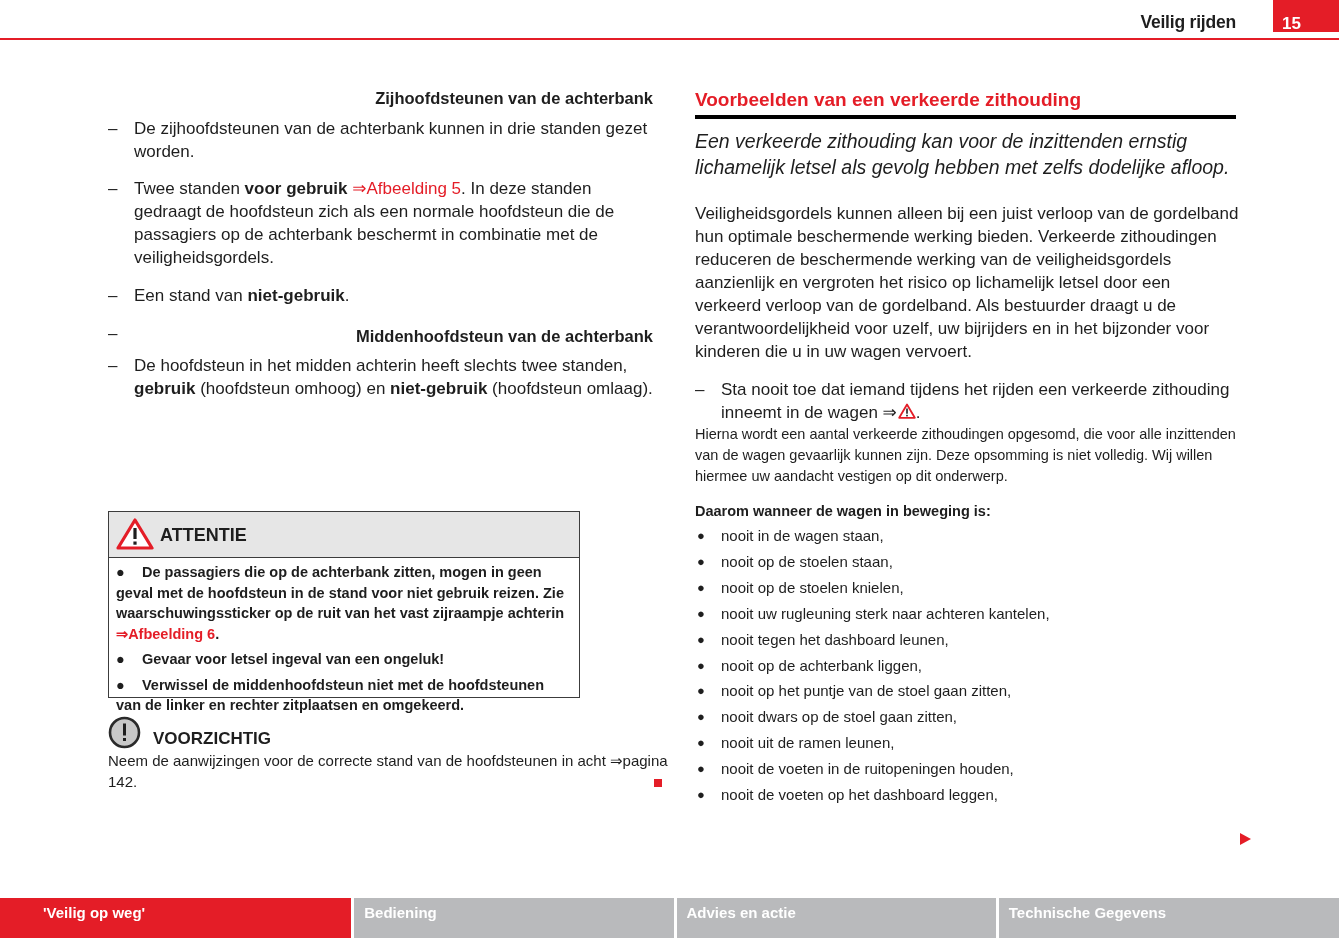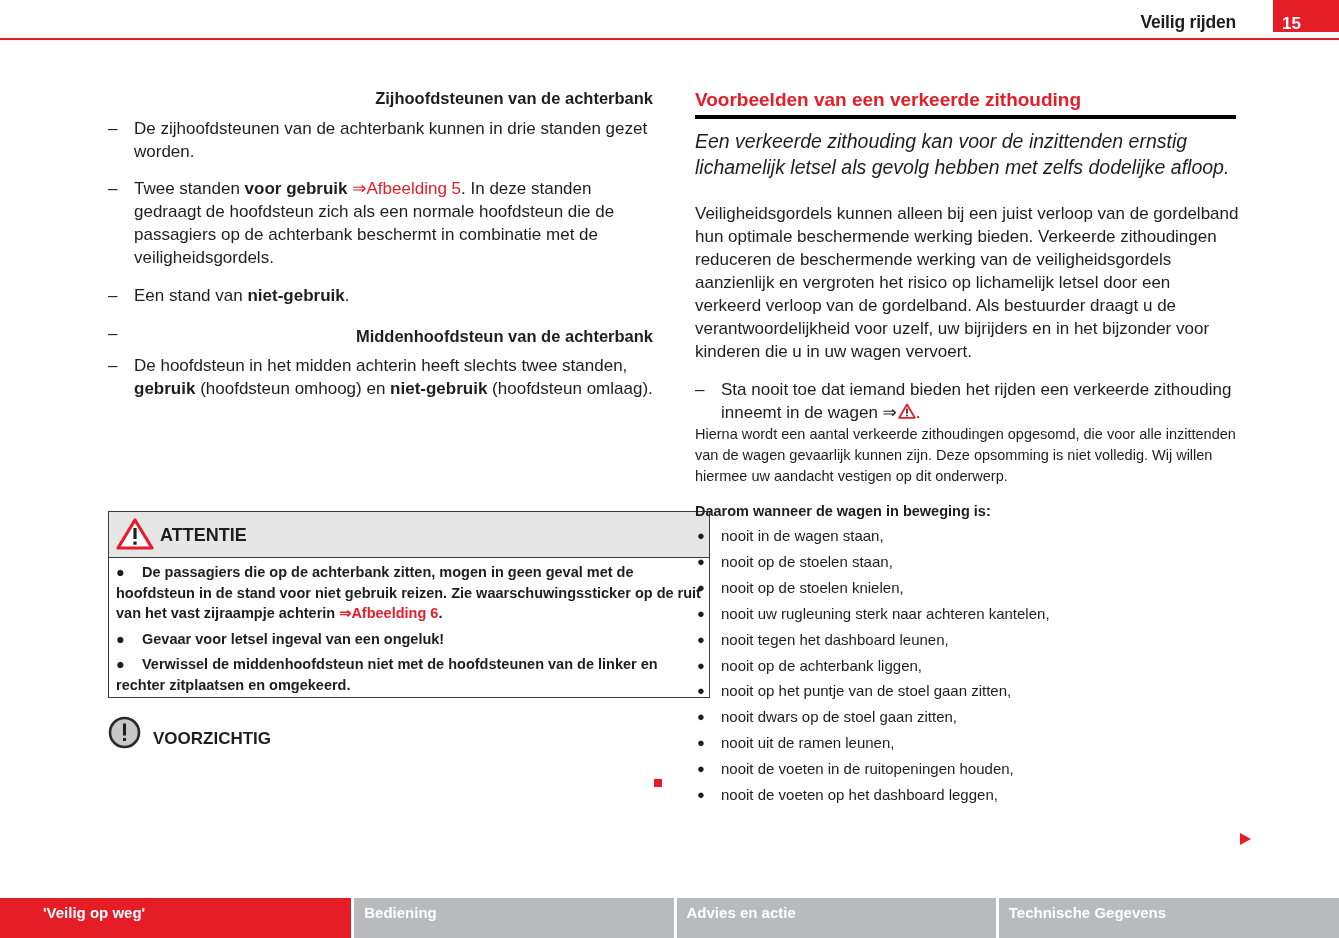--- a/index.html
+++ b/index.html
@@ -16,21 +16,21 @@
     .col-left { left: 108px; width: 545px; }
     .col-right { left: 695px; width: 545px; }
 
     .subhead { font-family: "Liberation Sans", sans-serif; font-weight: bold; font-size: 16.5px; color: #1e1e1e; line-height: 24px; text-align: right; }
     .dash-item { position: relative; padding-left: 26px; font-family: "Liberation Sans", sans-serif; font-size: 17px; line-height: 23px; color: #1e1e1e; }
     .dash-item .dash { position: absolute; left: 0; top: 0; }
     .red-link { color: #e41d27; }
     b { font-weight: bold; }
 
     
-    .warn-box { position: absolute; left: 108px; top: 511px; width: 602px; height: 187px; border: 1.5px solid #3c3c3c; }
+    .warn-box { position: absolute; left: 108px; top: 511px; width: 472px; height: 187px; border: 1.5px solid #3c3c3c; }
     .warn-head { height: 46px; background: #e6e6e6; border-bottom: 1.5px solid #3c3c3c; position: relative; }
     .warn-head svg { position: absolute; left: 7px; top: 6px; }
     .warn-title { position: absolute; left: 51px; top: 13px; font-family: "Liberation Sans", sans-serif; font-weight: bold; font-size: 18px; color: #1e1e1e; }
     .warn-body { padding: 4px 8px 0 7px; font-family: "Liberation Sans", sans-serif; font-weight: bold; font-size: 14.5px; line-height: 20.5px; color: #1e1e1e; }
     .warn-para { margin-bottom: 5px; }
     .warn-para .bullet { display: inline-block; width: 26px; }
 
     
     .caution { position: absolute; left: 108px; top: 716px; width: 560px; }
     .caution-head { position: relative; height: 34px; }
@@ -118,31 +118,32 @@
 
 <div class="caution">
   <div class="caution-head">
     <svg width="33" height="33" viewBox="0 0 33 33">
       <circle cx="16.5" cy="16.5" r="14.5" fill="#c8c8c8" stroke="#2a2a2a" stroke-width="2.6"></circle>
       <rect x="15" y="7.5" width="3" height="12" fill="#1e1e1e"></rect>
       <rect x="15" y="22" width="3" height="3" fill="#1e1e1e"></rect>
     </svg>
     <span class="caution-title">VOORZICHTIG</span>
   </div>
+  <div class="caution-body">Neem de aanwijzingen voor de correcte stand van de hoofdsteunen in acht ⇒pagina 142.</div>
 </div>
 <div class="end-square"></div>
 
 <div class="col col-right" style="top:89px">
   <div class="section-title">Voorbeelden van een verkeerde zithouding</div>
   <div class="intro">Een verkeerde zithouding kan voor de inzittenden ernstig lichamelijk letsel als gevolg hebben met zelfs dodelijke afloop.</div>
   <div class="body-p">Veiligheidsgordels kunnen alleen bij een juist verloop van de gordelband hun optimale beschermende werking bieden. Verkeerde zithoudingen reduceren de beschermende werking van de veiligheidsgordels aanzienlijk en vergroten het risico op lichamelijk letsel door een verkeerd verloop van de gordelband. Als bestuurder draagt u de verantwoordelijkheid voor uzelf, uw bijrijders en in het bijzonder voor kinderen die u in uw wagen vervoert.</div>
 
   <div class="dash-item" style="margin-top:15px">
     <span class="dash">–</span>
-    <span>Sta nooit toe dat iemand bieden het rijden een verkeerde zithouding inneemt in de wagen ⇒</span><svg width="18" height="16" viewBox="0 0 18 16" style="vertical-align:-1px;margin-left:1px">
+    <span>Sta nooit toe dat iemand tijdens het rijden een verkeerde zithouding inneemt in de wagen ⇒</span><svg width="18" height="16" viewBox="0 0 18 16" style="vertical-align:-1px;margin-left:1px">
         <path d="M9 1.5 L16.8 14.8 L1.2 14.8 Z" fill="#fff" stroke="#e41d27" stroke-width="1.8" stroke-linejoin="round"></path>
         <rect x="8.2" y="5.5" width="1.6" height="5.2" fill="#1e1e1e"></rect>
         <rect x="8.2" y="11.8" width="1.6" height="1.6" fill="#1e1e1e"></rect>
       </svg><span>.</span>
   </div>
 
   <div class="small-p" style="">Hierna wordt een aantal verkeerde zithoudingen opgesomd, die voor alle inzittenden van de wagen gevaarlijk kunnen zijn. Deze opsomming is niet volledig. Wij willen hiermee uw aandacht vestigen op dit onderwerp.</div>
   <div class="small-head" style="margin-top:14px">Daarom wanneer de wagen in beweging is:</div>
 
   <ul class="bul-list" style="margin-top:2px">

